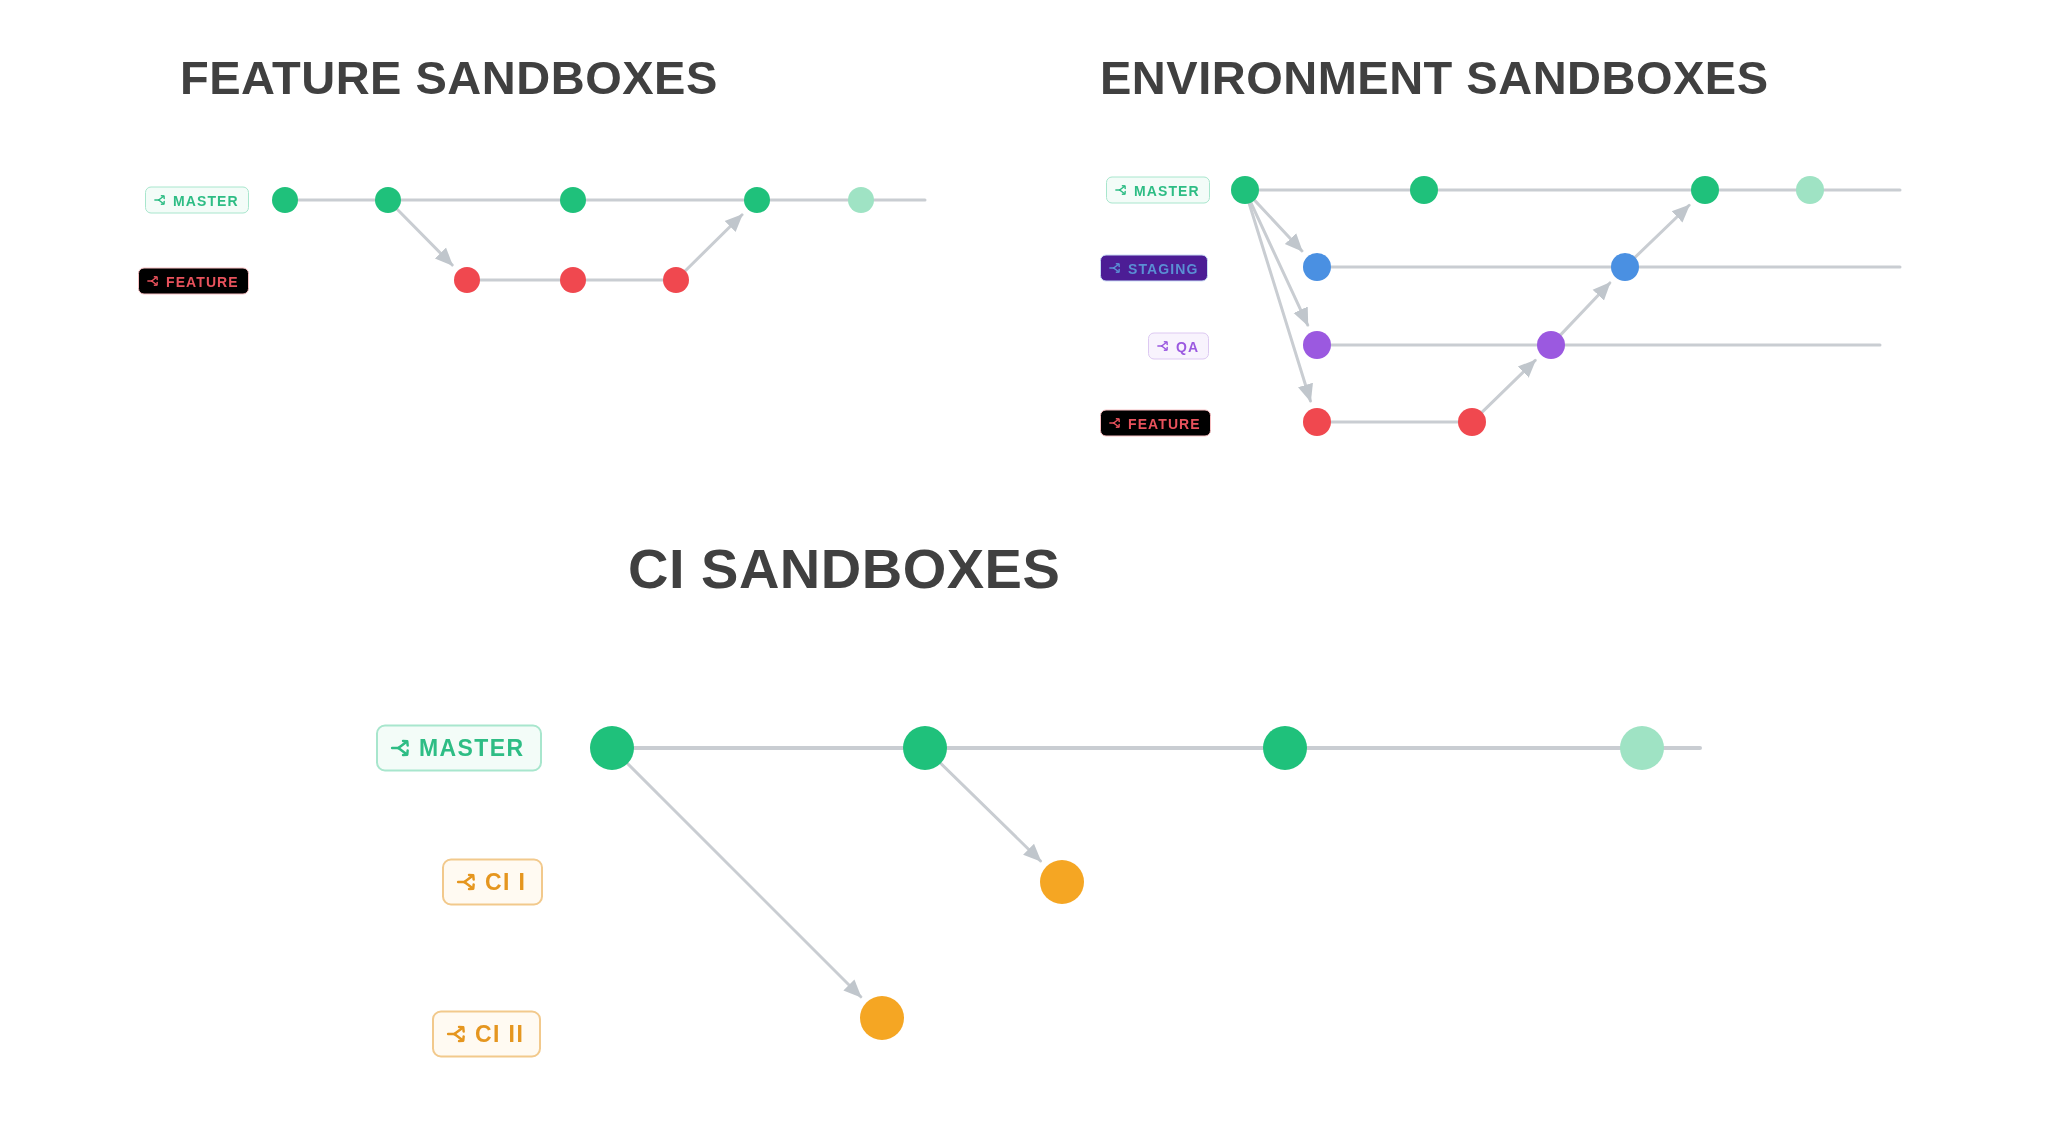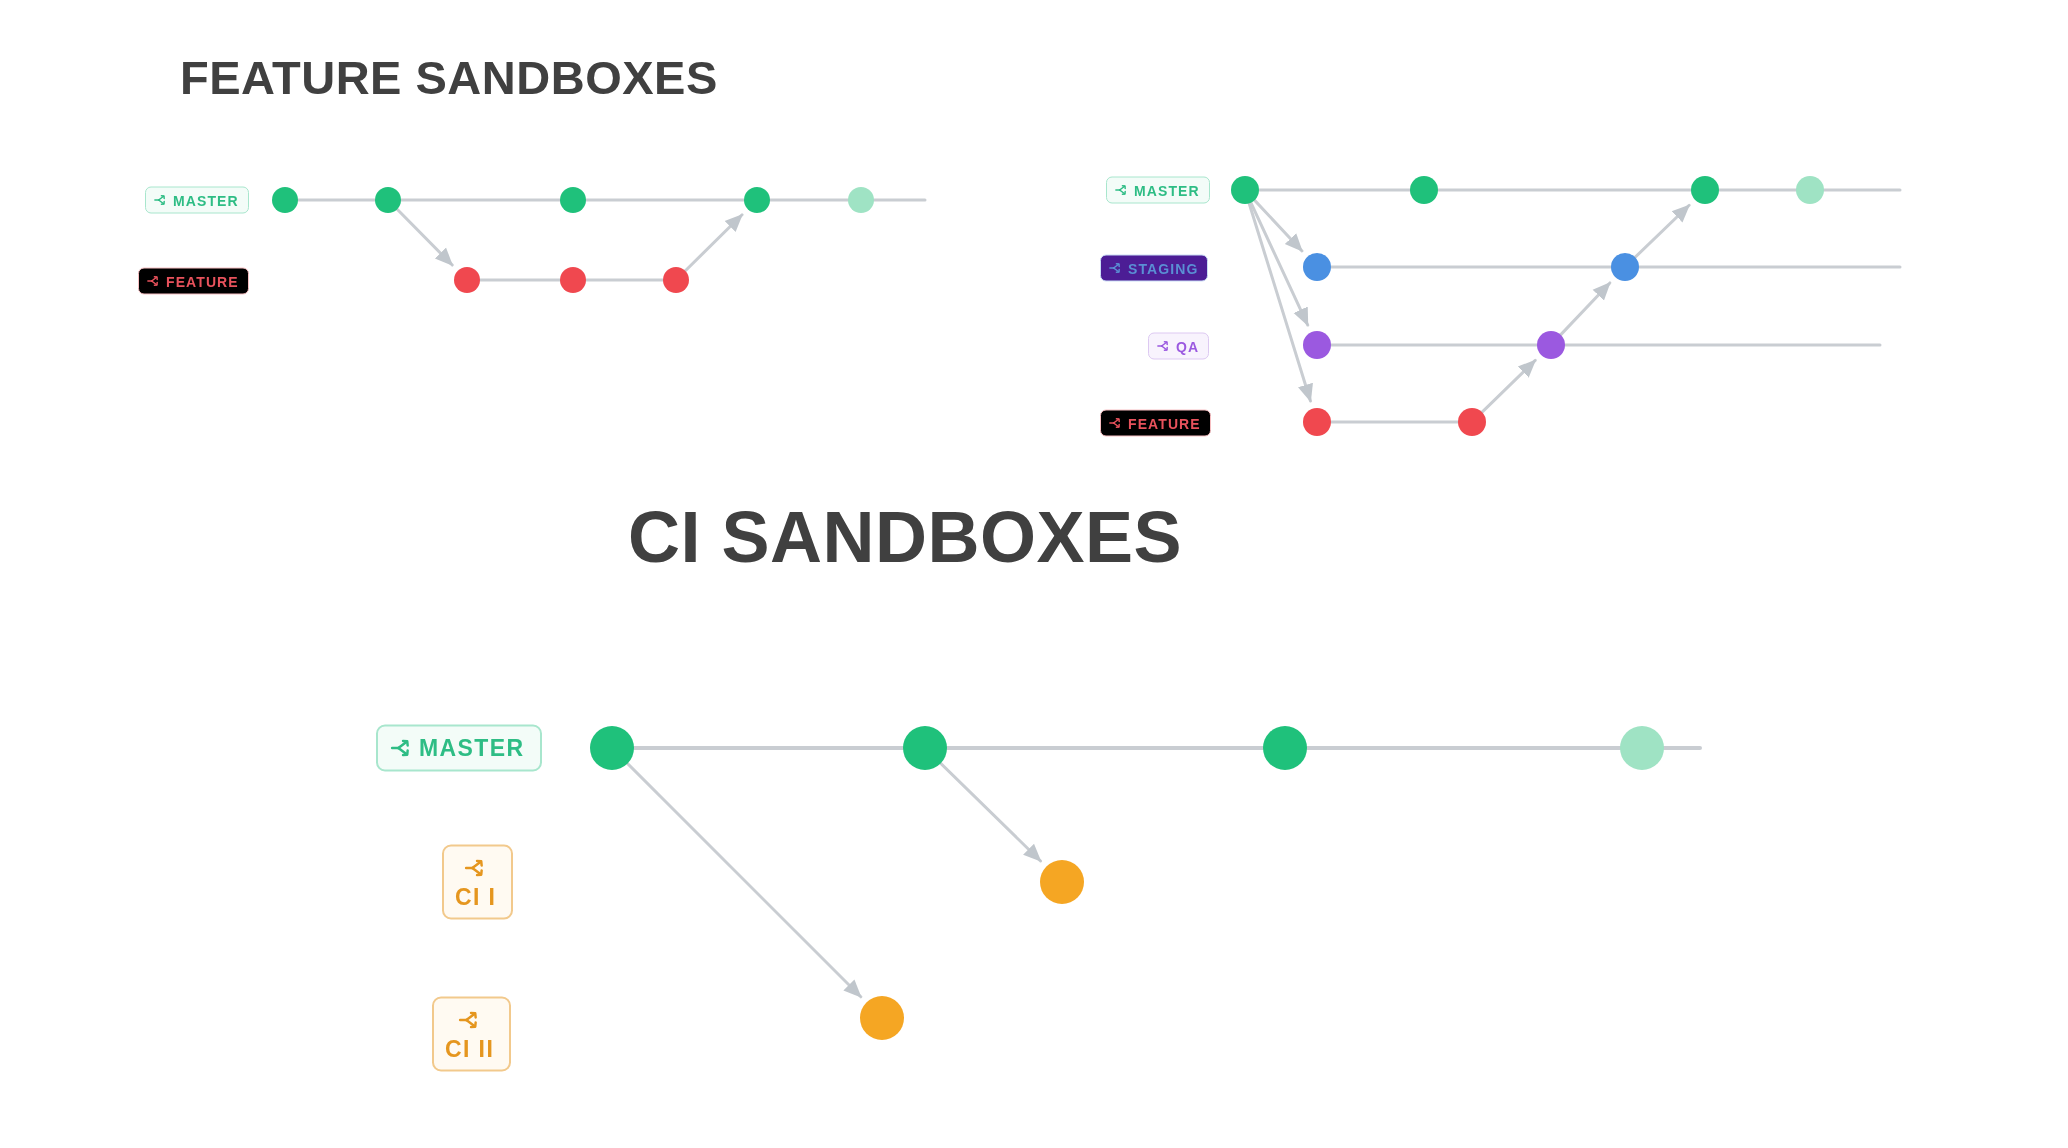--- a/index.html
+++ b/index.html
@@ -22,21 +22,21 @@
     position: absolute;
     font-family: "Liberation Sans", sans-serif;
     font-weight: bold;
     color: #404040;
     letter-spacing: 0.5px;
     white-space: nowrap;
     -webkit-font-smoothing: antialiased;
   }
   .title-feature { left: 180px;  top: 50px;  font-size: 47px; }
   .title-env     { left: 1100px; top: 50px;  font-size: 47px; }
-  .title-ci      { left: 628px;  top: 496px; font-size: 72px; text-align: center; }
+  .title-ci      { left: 628px;  top: 536px; font-size: 56px; text-align: center; }
 
   
   .branch-label {
     position: absolute;
     display: flex;
     align-items: center;
     gap: 5px;
     box-sizing: border-box;
     border-radius: 6px;
     border: 1.5px solid transparent;
@@ -56,38 +56,39 @@
   .sz-lg svg { width: 25px; height: 25px; }
 
   .c-master  { border-color: #a8e6cd; background: #f3fcf8; }
   .c-master  .pill-text, .c-master svg { color: #2ebd85; }
   .c-feature { border-color: #f7bfc2; background: #000000; }
   .c-feature .pill-text, .c-feature svg { color: #e8525c; }
   .c-staging { border-color: #c9ddf5; background: #4c1d95; }
   .c-staging .pill-text, .c-staging svg { color: #5a8fd4; }
   .c-qa      { border-color: #ddc9f2; background: #f8f3fd; justify-content: flex-end; }
   .c-qa      .pill-text, .c-qa svg { color: #9b59e0; }
-  .c-ci      { border-color: #f2c98c; background: #fffaf2; flex-direction: column; }
+  .c-ci      { border-color: #f2c98c; background: #fffaf2; }
   .c-ci      .pill-text, .c-ci svg { color: #e5961f; }
 
   svg.graph {
     position: absolute;
     left: 0; top: 0;
     overflow: visible;
     pointer-events: none;
   }
   svg.graph * { pointer-events: auto; }
   .node { stroke: none; }
 </style>
 </head>
 <body>
 
 <div class="stage">
 
   <div class="panel-title title-feature">FEATURE SANDBOXES</div>
+  <div class="panel-title title-env">ENVIRONMENT SANDBOXES</div>
   <div class="panel-title title-ci">CI SANDBOXES</div>
 
   <div class="branch-label sz-sm c-master" style="left:145px; top:200px;">
     <svg viewBox="0 0 24 24" fill="none" stroke="currentColor" stroke-width="2.4" stroke-linecap="round" stroke-linejoin="round">
       <path d="M3 12h6"></path>
         <path d="M9 12l8-6"></path>
         <path d="M9 12l8 6"></path>
       <path d="M13.5 5.2 17.5 5.6 17.9 9.6"></path>
         <path d="M13.5 18.8 17.5 18.4 17.9 14.4"></path>
     </svg>

